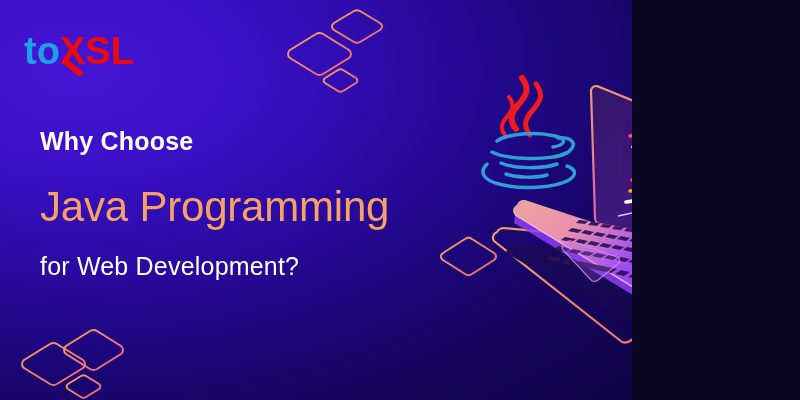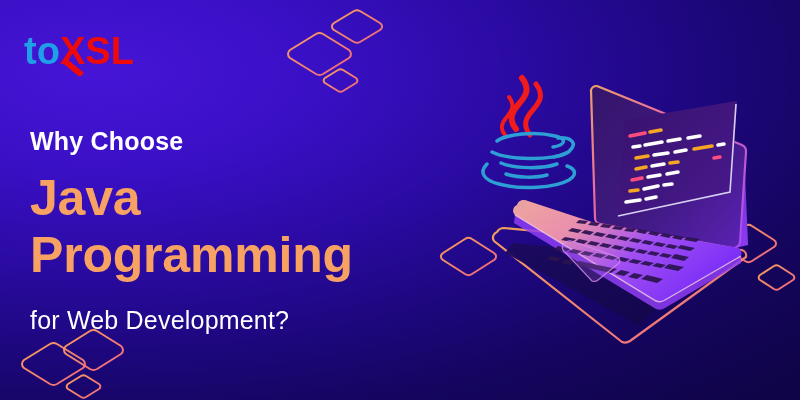--- a/index.html
+++ b/index.html
@@ -6,55 +6,55 @@
     margin: 0;
     padding: 0;
     background: #0a0520;
   }
   body {
     font-family: "Liberation Sans", sans-serif;
   }
 
   #banner {
     position: relative;
-    width: 800px;
+    width: 632px;
     height: 400px;
     overflow: hidden;
     background: radial-gradient(ellipse 120% 110% at 12% 18%, #4615d6 0%, #3a10c6 22%, #2c0ba6 42%, #1e0780 62%, #15055f 80%, #100449 100%);
   }
 
   
   #logo {
     position: absolute;
     left: 24px;
     top: 28px;
     width: 120px;
     height: 48px;
   }
 
   
   #headline {
     position: absolute;
-    left: 30px;
+    left: 40px;
     top: 128px;
     width: 400px;
   }
   .line-top {
     font-size: 25px;
     font-weight: bold;
     color: #ffffff;
     letter-spacing: 0.2px;
     line-height: 1.1;
   }
   .line-main {
-    font-size: 50px;
-    font-weight: bold;
+    font-size: 42px;
+    font-weight: normal;
     color: #f7a263;
     line-height: 1.15;
-    margin-top: 14px;
+    margin-top: 27px;
     letter-spacing: -0.2px;
   }
   .line-bottom {
     font-size: 25px;
     font-weight: normal;
     color: #ffffff;
     line-height: 1.1;
     margin-top: 22px;
     letter-spacing: 0.2px;
   }

